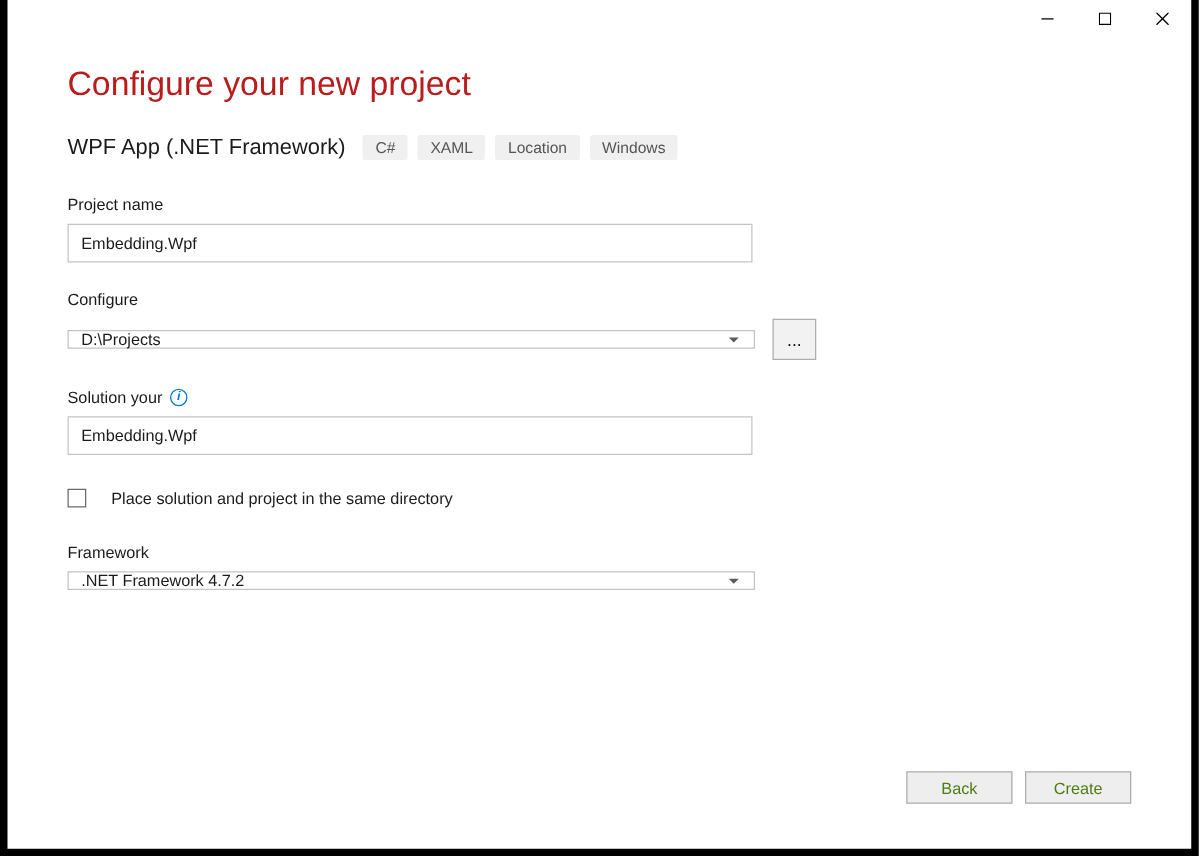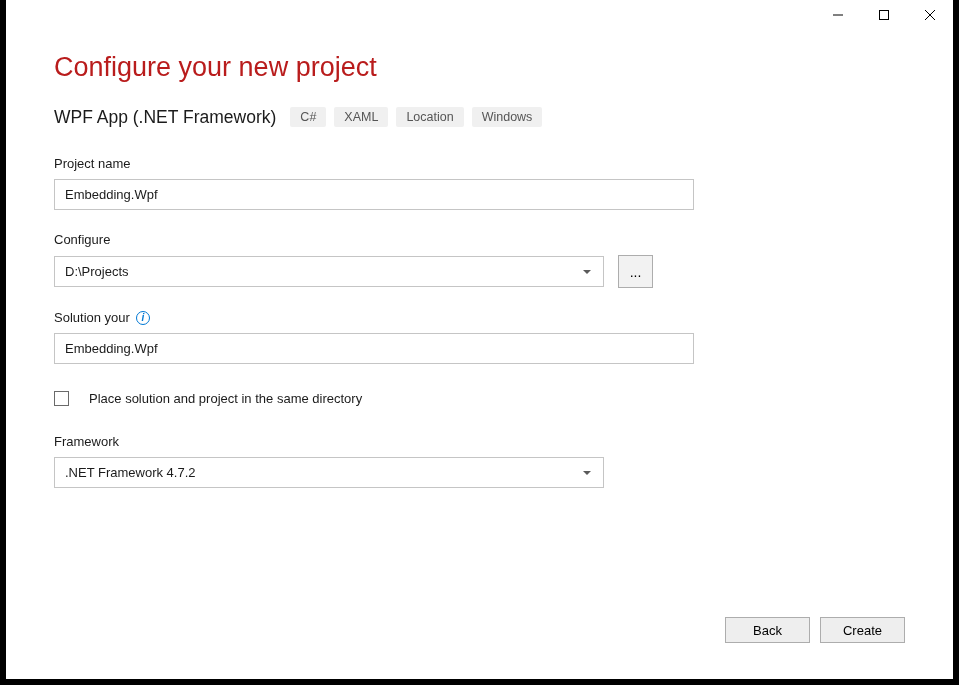--- a/index.html
+++ b/index.html
@@ -40,21 +40,21 @@
     flex-direction: column;
   }
   .page-title {
     font-size: 27px;
     font-weight: 400;
     margin: 6px 0 24px 0;
     color: #b91c1c;
   }
   .template-row {
     display: flex;
-    align-items: flex-start;
+    align-items: flex-end;
     gap: 14px;
     margin-bottom: 28px;
   }
   .template-name {
     font-size: 17.5px;
     font-weight: 400;
     color: #1b1b1b;
   }
   .tags { display: flex; gap: 8px; }
   .tag {
@@ -66,33 +66,33 @@
   }
   .field-label {
     font-size: 13px;
     color: #1b1b1b;
     margin-bottom: 8px;
     display: flex;
     align-items: center;
     gap: 6px;
   }
   .txt-input {
-    width: 640px;
+    width: 548px;
     height: 31px;
     border: 1px solid #c5c5c5;
     padding: 0 10px;
     font-family: inherit;
     font-size: 13px;
     color: #1b1b1b;
     background: #fff;
     outline: none;
   }
   .combo {
     width: 550px;
-    height: 31px;
+    height: 15px;
     border: 1px solid #c5c5c5;
     padding: 0 10px;
     font-size: 13px;
     color: #1b1b1b;
     background: #fff;
     display: flex;
     align-items: center;
     justify-content: space-between;
   }
   .combo .caret {
@@ -142,21 +142,21 @@
     justify-content: flex-end;
     gap: 10px;
     padding: 0 48px 36px 0;
   }
   .btn {
     min-width: 85px;
     height: 26px;
     border: 1px solid #adadad;
     background: #eeeeee;
     font-size: 13px;
-    color: #000000;
+    color: #4d7c0f;
     display: flex; align-items: center; justify-content: center;
     padding: 0 18px;
   }
 </style>
 </head>
 <body>
 
 <div class="window">
 
   <div class="titlebar">

